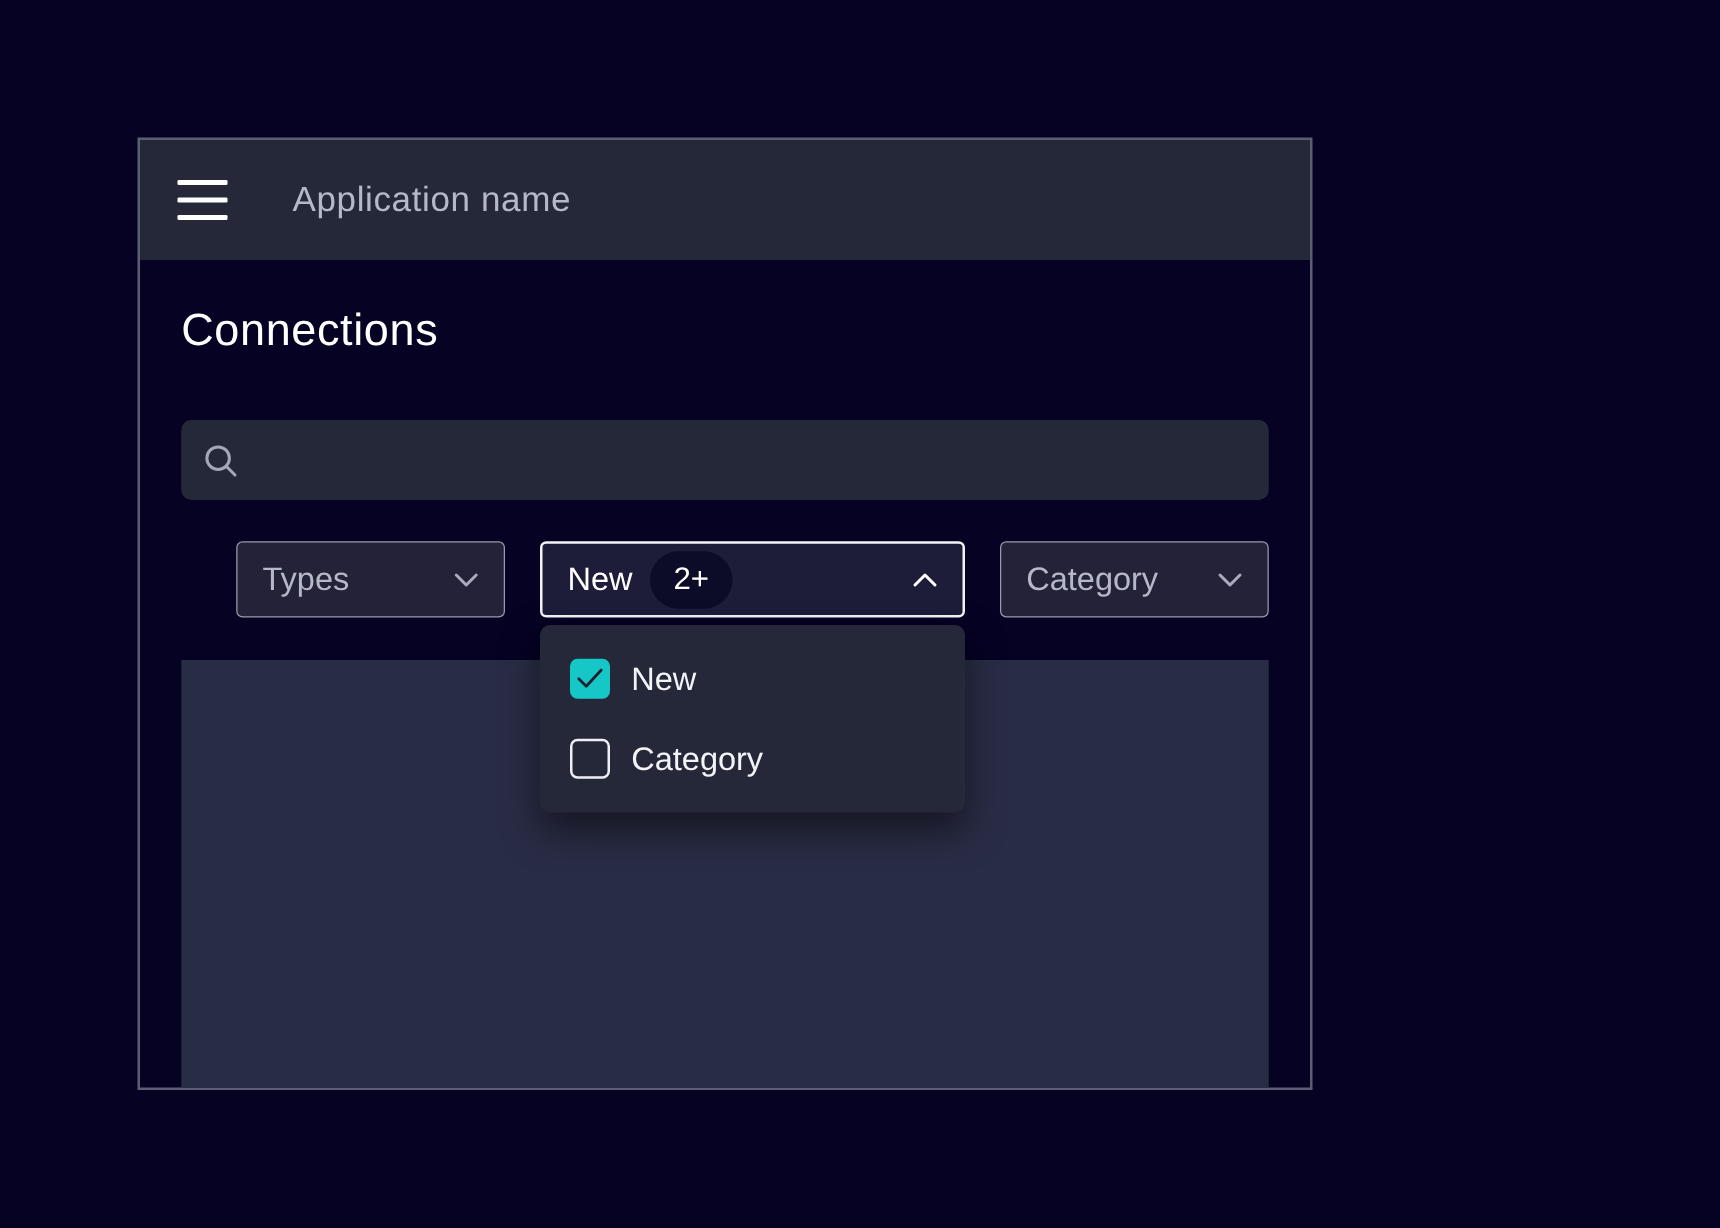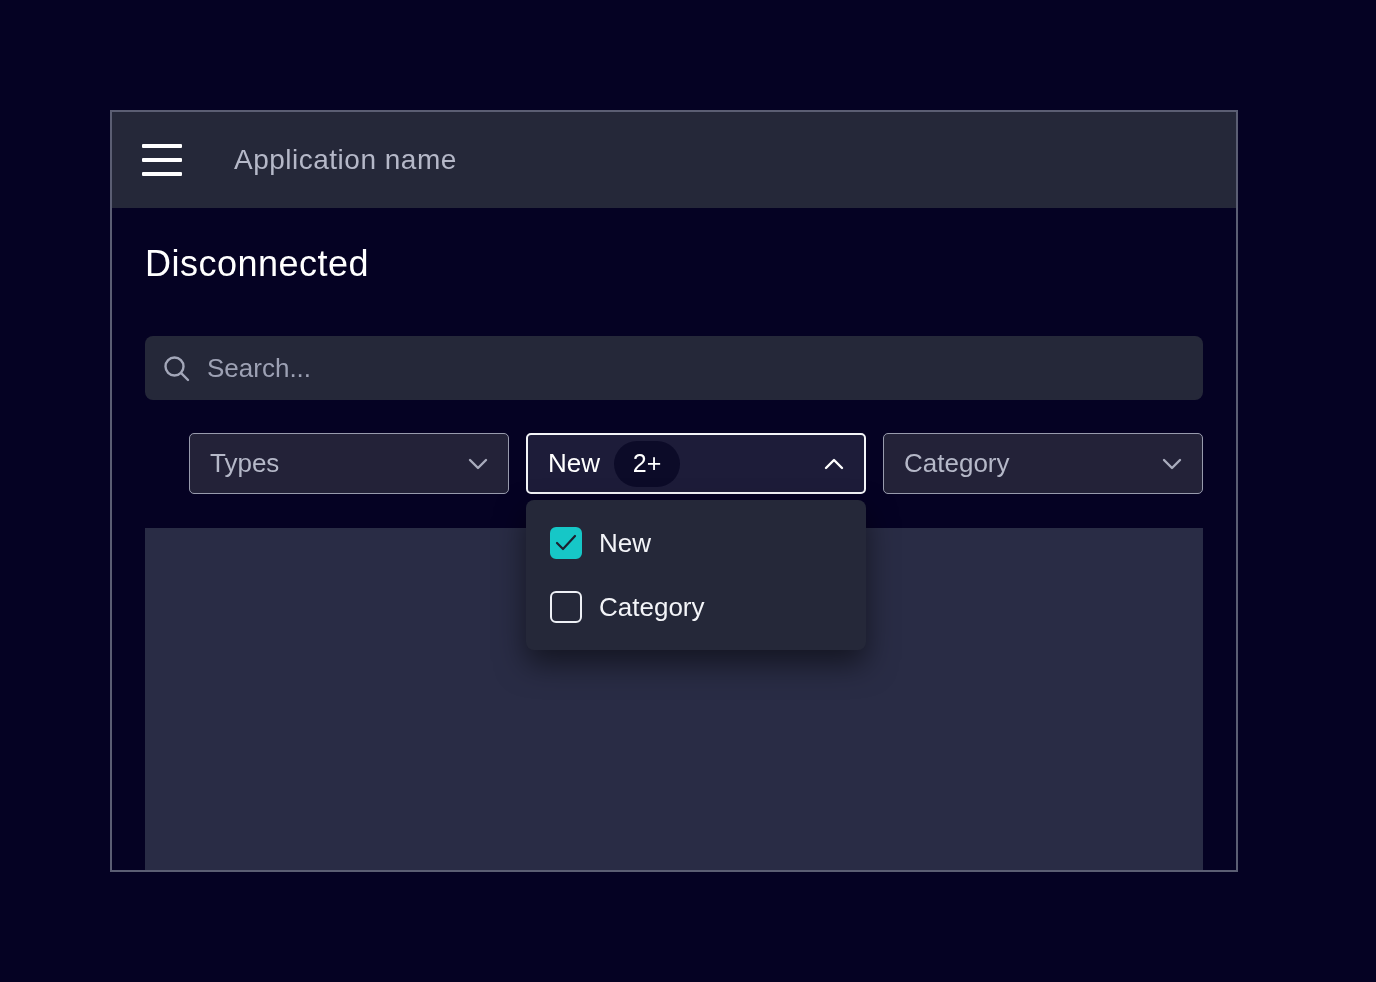--- a/index.html
+++ b/index.html
@@ -12,21 +12,21 @@
   .stage {
     position: relative;
     width: 1376px;
     height: 982px;
     background: #050223;
   }
   .window {
     position: absolute;
     left: 110px;
     top: 110px;
-    width: 1128px;
+    width: 940px;
     height: 762px;
     border: 2px solid #5b5e73;
     background: #050223;
   }
   .app-header {
     height: 96px;
     background: #252839;
     display: flex;
     align-items: center;
     padding: 0 30px;
@@ -83,21 +83,21 @@
     border: none;
     outline: none;
     font-family: "Liberation Sans", sans-serif;
     font-size: 26px;
     color: #e6e8f0;
   }
   .search-input::placeholder { color: #9da1b4; opacity: 1; }
   .filters {
     margin-top: 33px;
     display: flex;
-    gap: 17px;
+    gap: 28px;
     position: relative;
     padding-left: 44px;
   }
   .filter-wrap { position: relative; width: 340px; }
   .filter {
     width: 340px;
     height: 61px;
     border: 1.5px solid #989bad;
     border-radius: 5px;
     background: #232238;
@@ -185,28 +185,27 @@
     <header class="app-header">
       <button class="hamburger">
         <span></span>
           <span></span>
           <span></span>
       </button>
       <div class="app-title">Application name</div>
     </header>
 
     <div class="main">
-      <h1 class="page-title">Disconnected</h1>
+      <h1 class="page-title">Connections</h1>
 
       <div class="search-bar">
         <svg width="27" height="27" viewBox="0 0 27 27" fill="none">
           <circle cx="11.5" cy="11.5" r="9" stroke="#a3a7b9" stroke-width="2.4"></circle>
           <line x1="18.2" y1="18.2" x2="25" y2="25" stroke="#a3a7b9" stroke-width="2.4" stroke-linecap="round"></line>
         </svg>
-        <input class="search-input" type="text" placeholder="Search..." style="">
       </div>
 
       <div class="filters">
 
         <button class="filter">
           <span>Types</span>
           <svg class="chevron" width="20" height="12" viewBox="0 0 20 12" fill="none">
             <polyline points="2,2 10,10 18,2" stroke="#a9acbd" stroke-width="2.4" stroke-linecap="round" stroke-linejoin="round"></polyline>
           </svg>
         </button>

